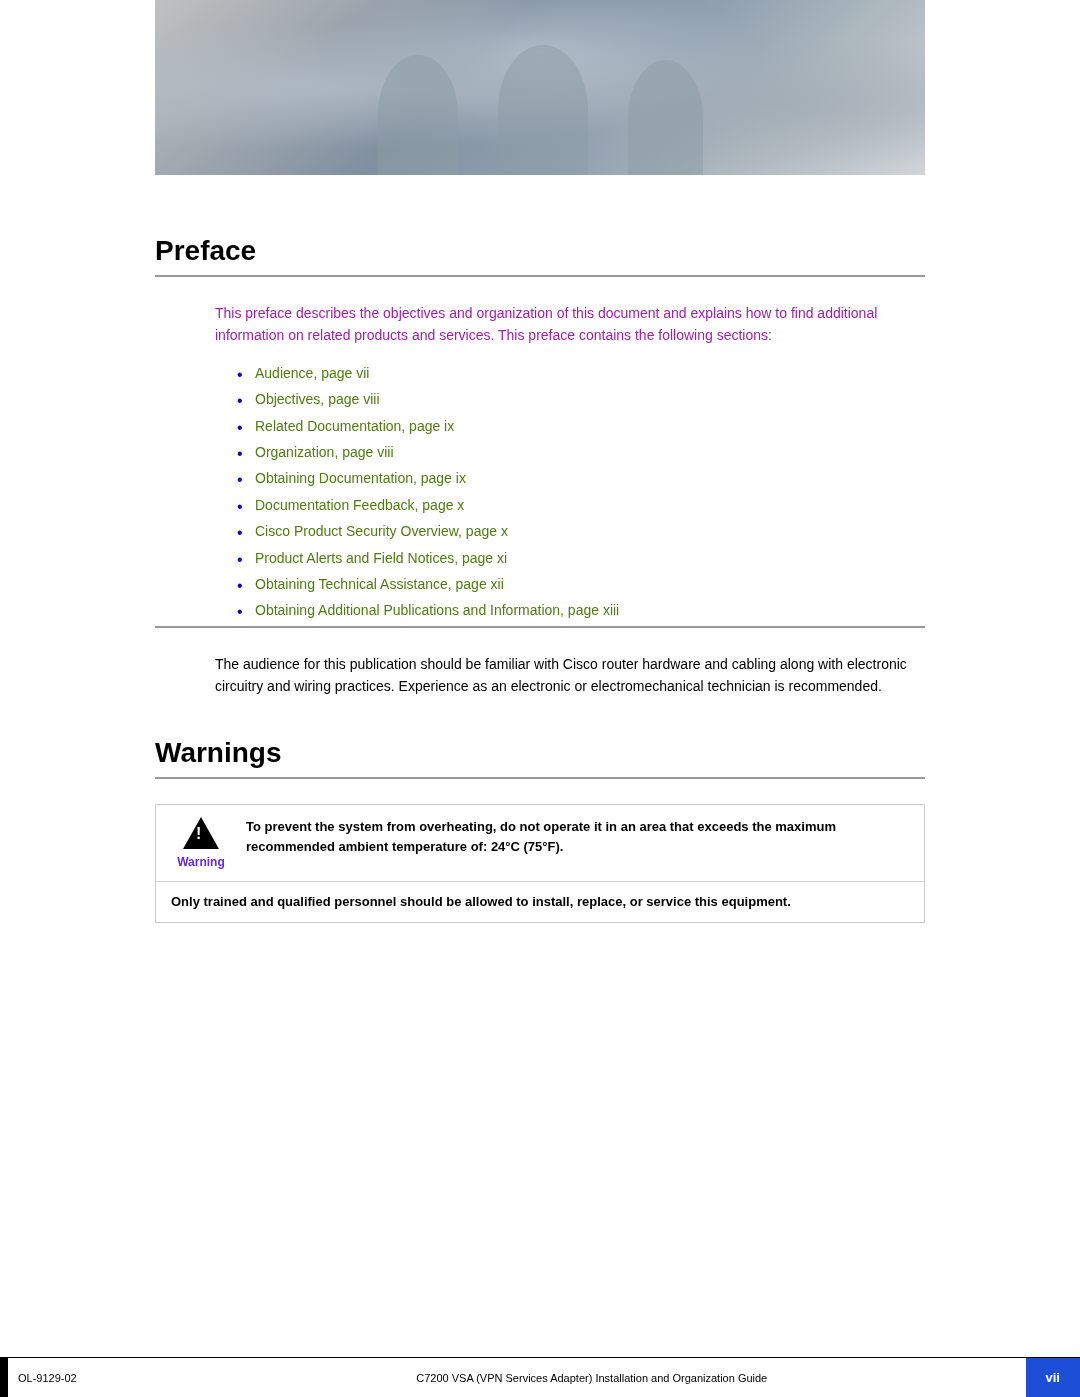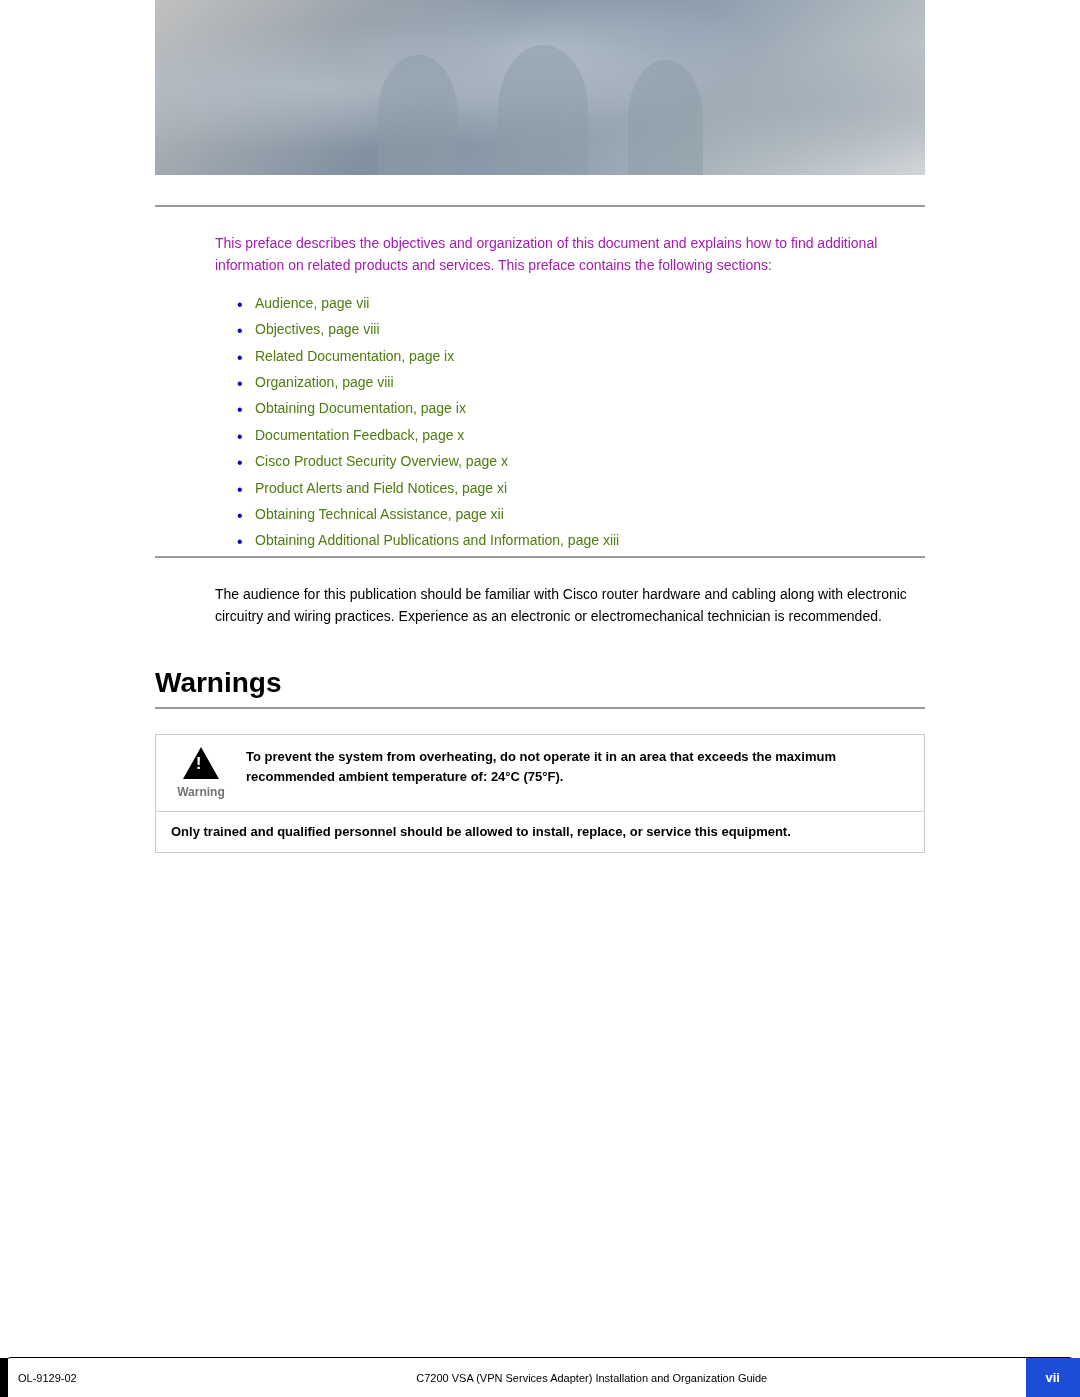--- a/index.html
+++ b/index.html
@@ -161,21 +161,21 @@
       top: 8px;
       left: -5px;
       color: #ffffff;
       font-weight: bold;
       font-size: 16px;
     }
 
     .warning-label {
       font-size: 12px;
       font-weight: bold;
-      color: #737373;
+      color: #6d28d9;
       margin-top: 2px;
     }
 
     .warning-text {
       flex: 1;
       line-height: 1.5;
       font-size: 13px;
     }
 
     .warning-text strong {
@@ -192,21 +192,20 @@
     
     .page-footer {
       position: absolute;
       bottom: 0;
       left: 0;
       right: 0;
       height: 40px;
       display: flex;
       align-items: center;
       border-top: 1px solid #000000;
-      border-radius: 12px;
     }
 
     .footer-left-bar {
       width: 8px;
       height: 100%;
       background: #000000;
     }
 
     .footer-ol {
       padding-left: 15px;
@@ -246,20 +245,21 @@
   <div class="figures">
     <div class="figure figure-1"></div>
     <div class="figure figure-2"></div>
     <div class="figure figure-3"></div>
   </div>
 </div>
 
 <div class="main-content">
 
   <div>
+    <h1 class="section-title">Preface</h1>
     <hr class="section-divider">
 
     <p class="intro-text">This preface describes the objectives and organization of this document and explains how to find additional information on related products and services. This preface contains the following sections:</p>
 
     <ul class="toc-list">
       <li><a href="#audience">Audience, page vii</a></li>
       <li><a href="#objectives">Objectives, page viii</a></li>
       <li><a href="#related-doc">Related Documentation, page ix</a></li>
       <li><a href="#organization">Organization, page viii</a></li>
       <li><a href="#obtaining-doc">Obtaining Documentation, page ix</a></li>

